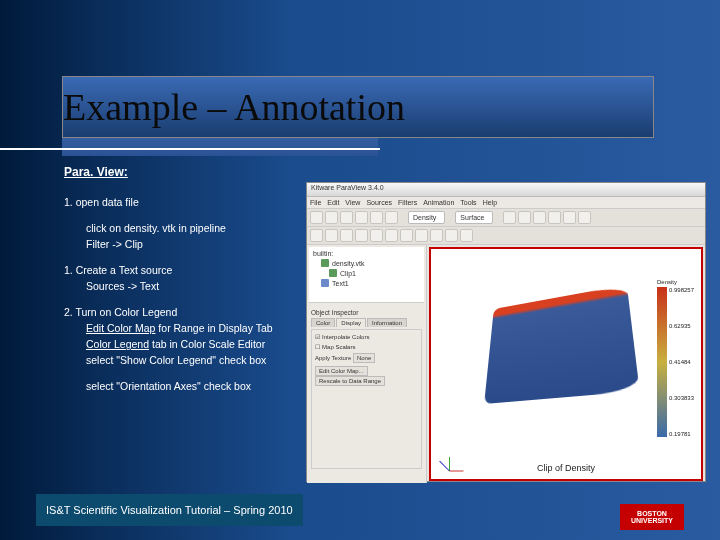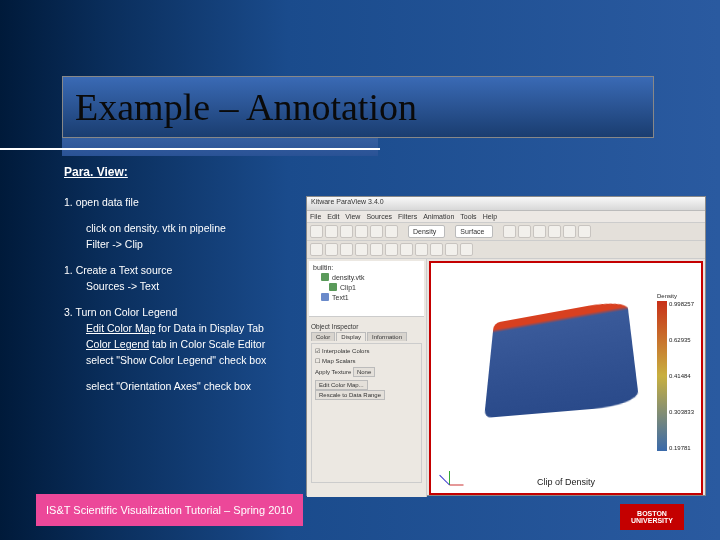--- a/index.html
+++ b/index.html
@@ -10,21 +10,20 @@
     overflow: hidden;
     position: relative;
   }
   .title-box {
     position: absolute;
     left: 62px; top: 76px;
     width: 592px; height: 62px;
     background: linear-gradient(to bottom, #3a6ab5 0%, #1a3d70 100%);
     border: 1px solid #888;
     display: flex; align-items: center;
-    padding-left: 12px;
   }
   .title-box h1 {
     font-family: "Times New Roman", serif;
     font-size: 38px;
     font-weight: normal;
     color: #0a0a0a;
   }
   .rule {
     position: absolute;
     left: 0; top: 148px;
@@ -51,21 +50,21 @@
     text-decoration: underline;
     margin-bottom: 16px;
     display: block;
   }
   .content .step { margin-bottom: 4px; font-size: 10.5px; }
   .content .sub { margin-left: 22px; margin-bottom: 4px; font-size: 10.5px; }
   .content .blk { margin-bottom: 14px; }
   .content .u { text-decoration: underline; }
   .screenshot {
     position: absolute;
-    left: 306px; top: 196px;
+    left: 306px; top: 182px;
     width: 400px; height: 300px;
     background: #e8e4e0;
     border: 1px solid #888;
     font-size: 7px;
     color: #333;
   }
   .ss-title {
     height: 14px; background: linear-gradient(#f8f8f8,#d8d8d8);
     border-bottom: 1px solid #bbb;
     padding: 1px 4px;
@@ -161,21 +160,21 @@
   }
   .legend-title { font-size: 6px; margin-bottom: 2px; }
   .legend-bar {
     width: 10px; height: 150px;
     background: linear-gradient(to bottom, #c83018, #c8b040, #3a6aaa);
     float: left; margin-right: 2px;
   }
   .legend-ticks { float: left; height: 150px; display: flex; flex-direction: column; justify-content: space-between; }
   .footer-left {
     position: absolute; left: 36px; bottom: 14px;
-    background: #ec4899; color: #fff;
+    background: #0c4a6e; color: #fff;
     font-size: 11px; padding: 10px 10px;
   }
   .footer-right {
     position: absolute; right: 36px; bottom: 10px;
     width: 64px; height: 26px;
     background: #c40000;
     display: flex; align-items: center; justify-content: center;
     color: #fff; font-size: 7px; font-weight: bold; text-align: center;
     line-height: 1;
   }
@@ -200,22 +199,22 @@
     <div class="sub">click on density. vtk in pipeline</div>
     <div class="sub">Filter -&gt; Clip</div>
   </div>
 
   <div class="blk">
     <div class="step">1. Create a Text source</div>
     <div class="sub">Sources -&gt; Text</div>
   </div>
 
   <div class="blk">
-    <div class="step">3. Turn on Color Legend</div>
-    <div class="sub"><span class="u">Edit Color Map</span><span> for Data in Display Tab</span></div>
+    <div class="step">2. Turn on Color Legend</div>
+    <div class="sub"><span class="u">Edit Color Map</span><span> for Range in Display Tab</span></div>
     <div class="sub"><span class="u">Color Legend</span><span> tab in Color Scale Editor</span></div>
     <div class="sub">select "Show Color Legend" check box</div>
   </div>
 
   <div class="blk">
     <div class="sub">select "Orientation Axes" check box</div>
   </div>
 </div>
 
 <div class="screenshot">

